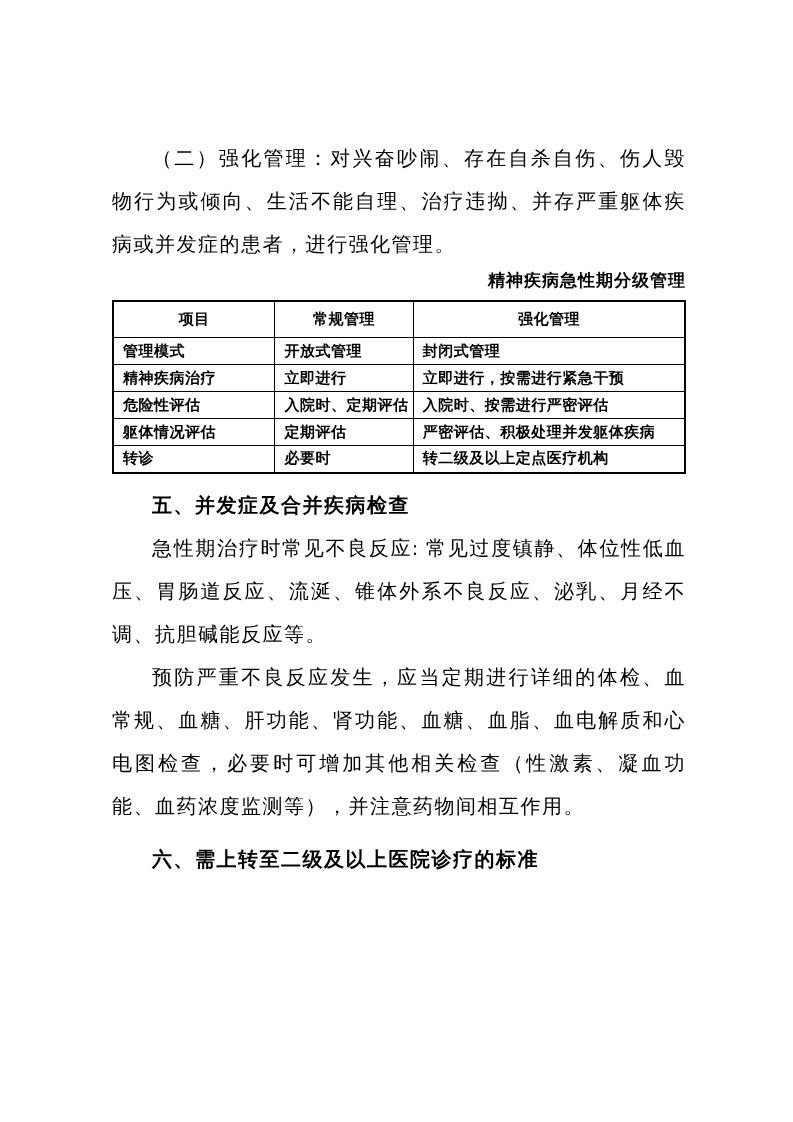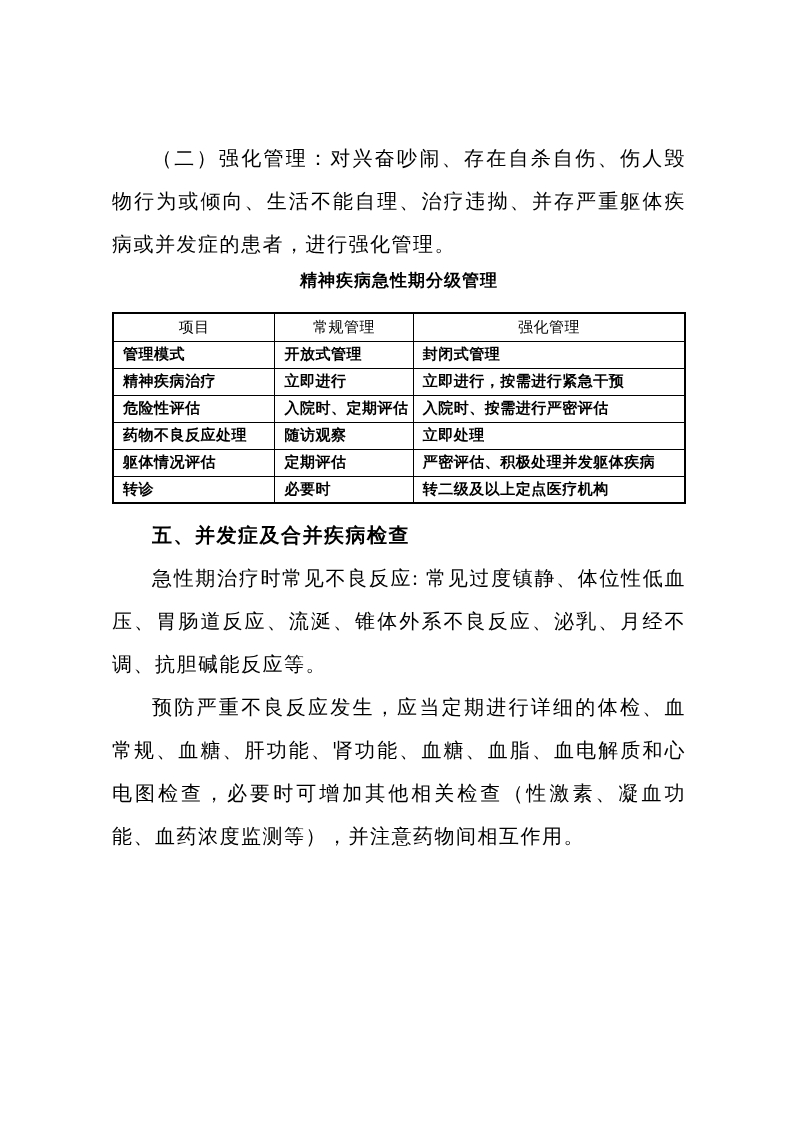--- a/index.html
+++ b/index.html
@@ -23,46 +23,46 @@
   p.body-par {
     margin: 0;
     font-size: 20px;
     line-height: 43px;
     letter-spacing: 1.5px;
     text-align: justify;
     text-indent: 2em;
     font-family: "Liberation Serif", "DejaVu Serif", serif;
   }
   .table-title {
-    margin: 2px 0 18px 0;
+    margin: 2px 0 6px 0;
     font-size: 17px;
     font-weight: bold;
     line-height: 26px;
-    text-align: center;
+    text-align: right;
     letter-spacing: 1px;
   }
   table.grading {
     width: 100%;
     border-collapse: collapse;
     table-layout: fixed;
     margin-top: 1px;
     border: 2px solid #000000;
   }
   table.grading th, table.grading td {
     border: 1px solid #000000;
     font-size: 15px;
     letter-spacing: 0.5px;
     overflow: hidden;
     white-space: nowrap;
   }
   table.grading th {
-    font-weight: normal;
+    font-weight: bold;
     text-align: center;
     height: 28px;
-    padding: 0 2px;
+    padding: 8px 2px;
   }
   table.grading td {
     text-align: left;
     height: 27px;
     padding: 0 2px 0 9px;
     font-weight: bold;
   }
   .col-item  { width: 28.3%; }
   .col-norm  { width: 24.2%; }
   .col-inten { width: 47.5%; }
@@ -118,25 +118,20 @@
           <td>精神疾病治疗</td>
           <td>立即进行</td>
           <td>立即进行，按需进行紧急干预</td>
         </tr>
         <tr>
           <td>危险性评估</td>
           <td>入院时、定期评估</td>
           <td>入院时、按需进行严密评估</td>
         </tr>
         <tr>
-          <td>药物不良反应处理</td>
-          <td>随访观察</td>
-          <td>立即处理</td>
-        </tr>
-        <tr>
           <td>躯体情况评估</td>
           <td>定期评估</td>
           <td>严密评估、积极处理并发躯体疾病</td>
         </tr>
         <tr>
           <td>转诊</td>
           <td>必要时</td>
           <td>转二级及以上定点医疗机构</td>
         </tr>
       </tbody>

